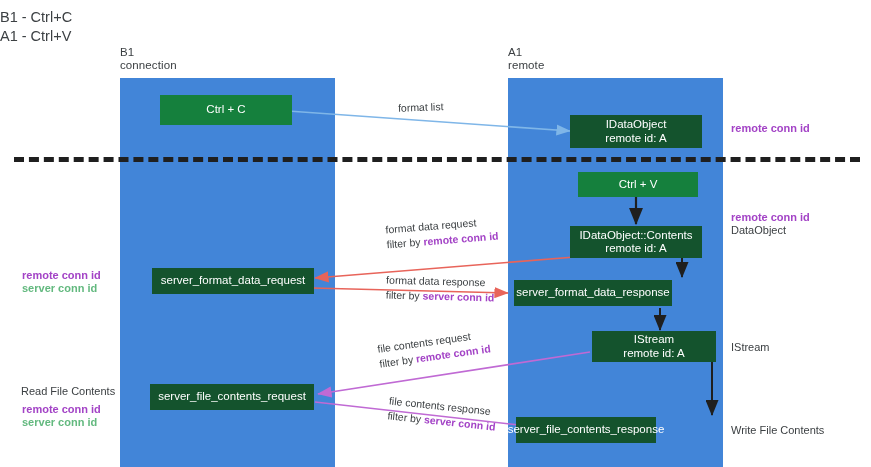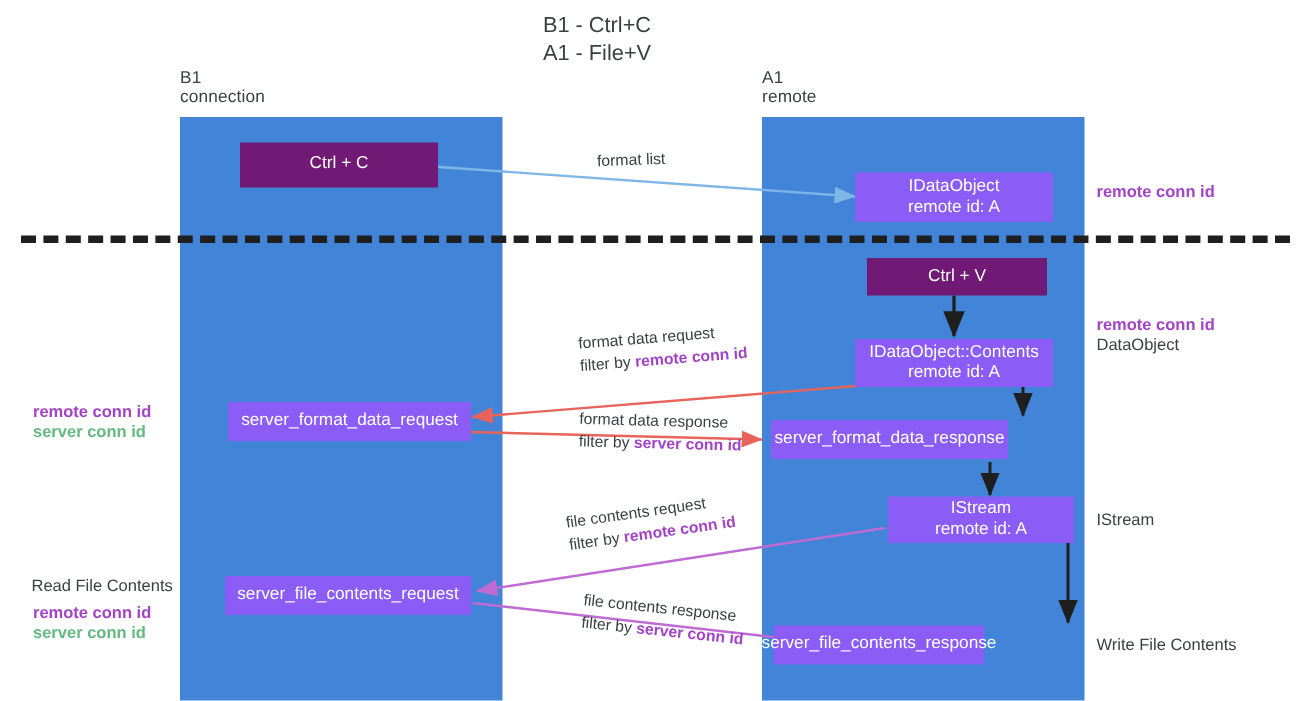--- a/index.html
+++ b/index.html
@@ -32,43 +32,43 @@
     line-height:13px;
     color:#3c4043;
     letter-spacing:.1px;
   }
   #head-b1{left:120px;top:46px;width:215px;}
   #head-a1{left:508px;top:46px;width:215px;}
 
   
   #title{
     position:absolute;left:0;top:8px;width:796px;
-    text-align:center;font-size:14.5px;line-height:19px;
+    text-align:left;font-size:14.5px;line-height:19px;
     color:#3c4043;
   }
 
   
   #divider{
     position:absolute;left:14px;top:157px;width:846px;height:0;
     border-top:5px dashed #1f1f1f;
   }
 
   
   .node{
     position:absolute;
     box-sizing:border-box;
     display:flex;flex-direction:column;
     align-items:center;justify-content:center;
     color:#ffffff;
     font-size:11.5px;line-height:13.5px;
     text-align:center;
     padding:2px 4px;
   }
-  .green{background:#701a75;}
-  .orange{background:#8b5cf6;}
+  .green{background:#15803d;}
+  .orange{background:#14532d;}
 
   
   .lbl{position:absolute;font-size:11px;line-height:13.5px;}
   .lbl.plain{color:#3c4043;}
   .lbl.purple{color:#a343c6;font-weight:bold;}
   .lbl.green-t{color:#63b97f;font-weight:bold;}
 
   
   .edge-lbl{
     position:absolute;
@@ -79,21 +79,21 @@
   .edge-lbl .hl-purple{color:#a343c6;font-weight:bold;}
   svg#wires{position:absolute;left:0;top:0;width:871px;height:467px;pointer-events:none;}
 </style>
 </head>
 <body>
 
 <div id="stage">
 
   <div id="title">
     <div>B1 - Ctrl+C</div>
-    <div>A1 - File+V</div>
+    <div>A1 - Ctrl+V</div>
   </div>
 
   <div class="lane-head" id="head-b1">
     <div>B1</div>
     <div>connection</div>
   </div>
   <div class="lane-head" id="head-a1">
     <div>A1</div>
     <div>remote</div>
   </div>

